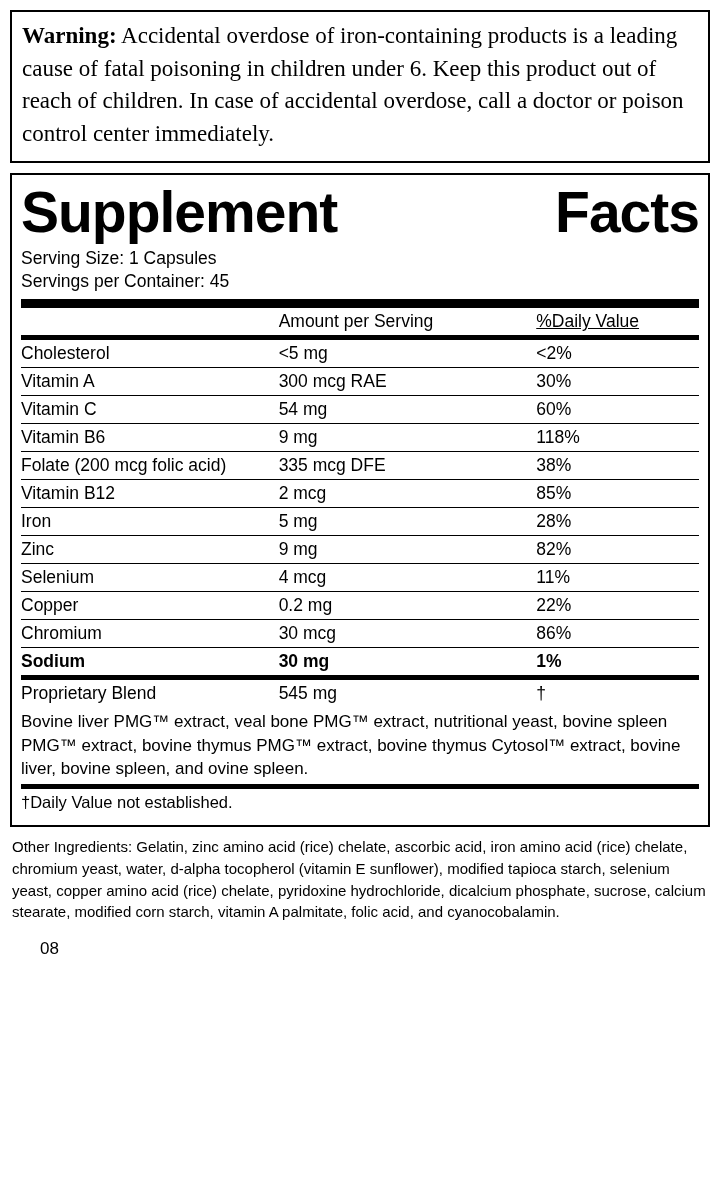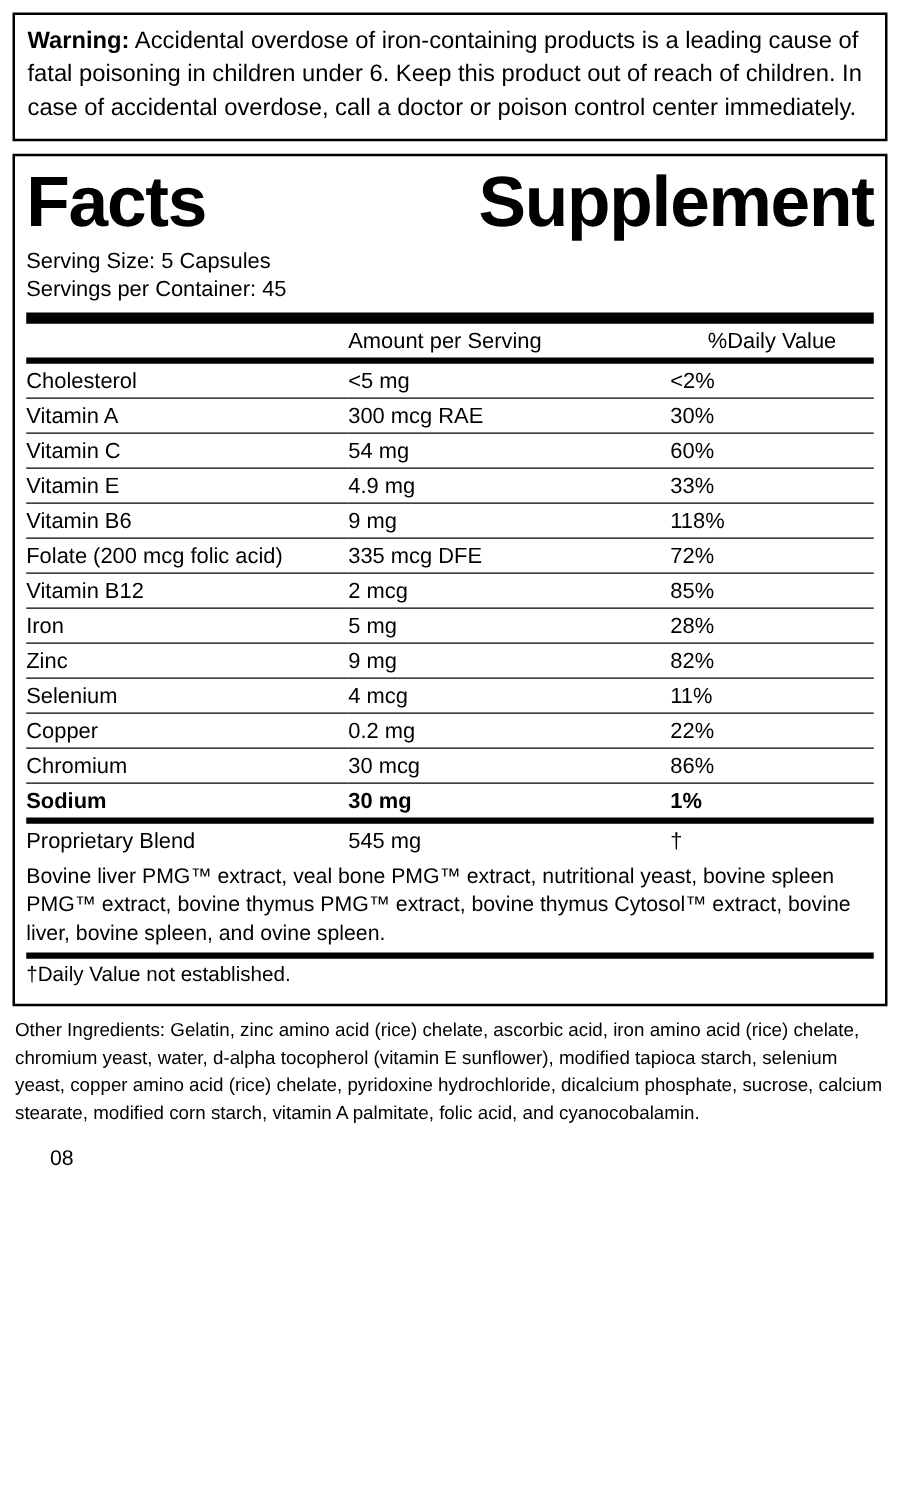--- a/index.html
+++ b/index.html
@@ -23,23 +23,24 @@
   }
 
   
   .warning-box {
     border: 2px solid #000;
     box-sizing: border-box;
     padding: 8px 10px 10px 10px;
     margin: 2px 0 10px 0;
   }
   .warning-text {
-    font-size: 19px;
+    font-size: 23px;
     line-height: 1.42;
     margin: 0;
+    font-family: Liberation Serif, serif;
   }
   .warning-label {
     font-weight: bold;
   }
 
   
   .panel {
     border: 2px solid #000;
     box-sizing: border-box;
     padding: 6px 9px 8px 9px;
@@ -83,21 +84,21 @@
   .col-amount { width: 38%; }
   .col-dv     { width: 24%; text-align: right; }
 
   thead th {
     font-weight: bold;
     font-size: 17.5px;
     padding-bottom: 5px;
     padding-top: 3px;
   }
   thead th.col-amount { text-align: left; }
-  thead th.col-dv { text-align: center; }
+  thead th.col-dv { text-align: left; text-decoration: underline; }
 
   tbody tr td {
     border-bottom: 1.2px solid #000;
   }
   tbody tr.no-rule td {
     border-bottom: none;
     font-weight: bold;
   }
 
   .blend-row td { border-bottom: none; padding-top: 5px; }
@@ -133,25 +134,25 @@
 
 <div class="page">
 
   <div class="warning-box">
     <p class="warning-text"><span class="warning-label">Warning:</span><span> Accidental overdose of iron-containing products is a leading cause of fatal poisoning in children under 6. Keep this product out of reach of children. In case of accidental overdose, call a doctor or poison control center immediately.</span></p>
   </div>
 
   <div class="panel">
 
     <div class="sf-title">
+      <span>Supplement</span>
       <span>Facts</span>
-      <span>Supplement</span>
     </div>
 
-    <div class="serving-line">Serving Size: 5 Capsules</div>
+    <div class="serving-line">Serving Size: 1 Capsules</div>
     <div class="serving-line">Servings per Container: 45</div>
 
     <div class="rule-thick"></div>
 
     <table class="facts">
       <thead>
         <tr>
           <th class="col-name"></th>
           <th class="col-amount">Amount per Serving</th>
           <th class="col-dv">%Daily Value</th>
@@ -172,33 +173,28 @@
           <td class="col-name">Vitamin A</td>
           <td class="col-amount">300 mcg RAE</td>
           <td class="col-dv">30%</td>
         </tr>
         <tr>
           <td class="col-name">Vitamin C</td>
           <td class="col-amount">54 mg</td>
           <td class="col-dv">60%</td>
         </tr>
         <tr>
-          <td class="col-name">Vitamin E</td>
-          <td class="col-amount">4.9 mg</td>
-          <td class="col-dv">33%</td>
-        </tr>
-        <tr>
           <td class="col-name">Vitamin B6</td>
           <td class="col-amount">9 mg</td>
           <td class="col-dv">118%</td>
         </tr>
         <tr>
           <td class="col-name">Folate (200 mcg folic acid)</td>
           <td class="col-amount">335 mcg DFE</td>
-          <td class="col-dv">72%</td>
+          <td class="col-dv">38%</td>
         </tr>
         <tr>
           <td class="col-name">Vitamin B12</td>
           <td class="col-amount">2 mcg</td>
           <td class="col-dv">85%</td>
         </tr>
         <tr>
           <td class="col-name">Iron</td>
           <td class="col-amount">5 mg</td>
           <td class="col-dv">28%</td>

